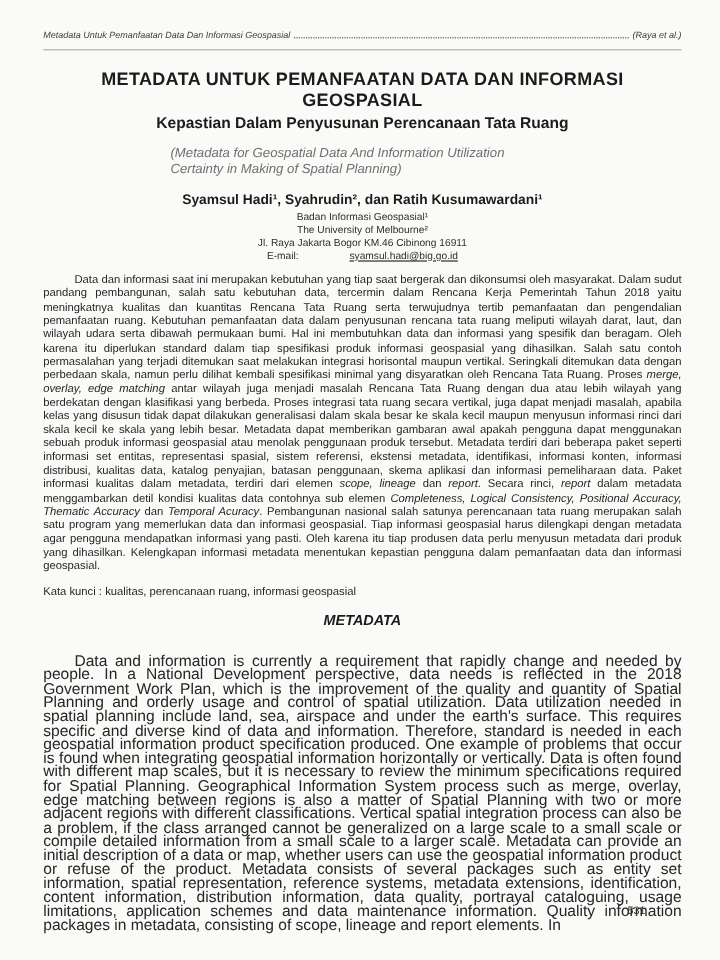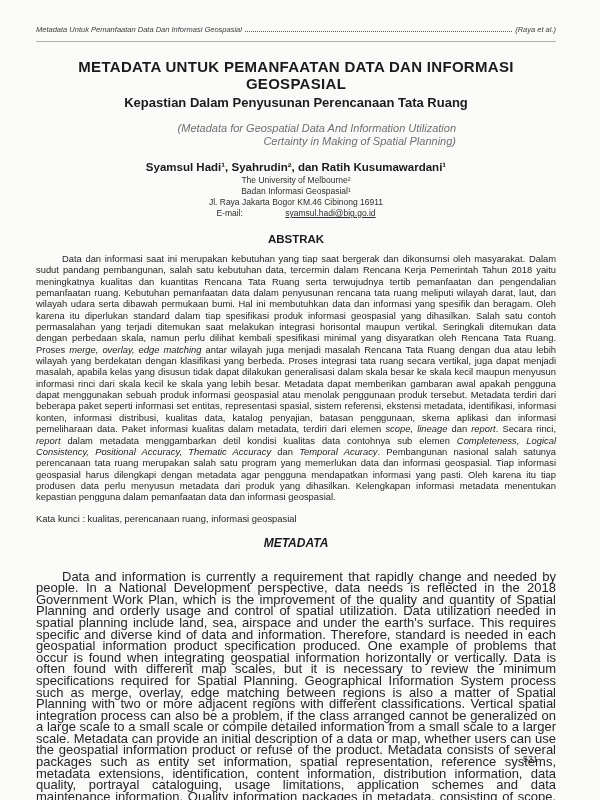--- a/index.html
+++ b/index.html
@@ -8,21 +8,21 @@
     height: 800px;
     background: #fafaf8;
     font-family: "Liberation Sans", "DejaVu Sans", sans-serif;
     color: #262626;
     position: relative;
     overflow: hidden;
   }
   .page {
     position: absolute;
     inset: 0;
-    padding: 25px 44px 0 36px;
+    padding: 25px 32px 0 36px;
     box-sizing: border-box;
   }
   
   .running-header {
     display: flex;
     align-items: flex-end;
     font-size: 7.5px;
     font-style: italic;
     color: #3d3d3d;
   }
@@ -51,21 +51,21 @@
   .subtitle {
     margin-top: 3px;
     text-align: center;
     font-weight: bold;
     font-size: 13px;
     color: #1b1b1b;
   }
   .title-en {
     margin: 12px auto 0 auto;
     max-width: 320px;
-    text-align: right;
+    text-align: left;
     font-style: italic;
     font-size: 11px;
     line-height: 13px;
     color: #6f6f6f;
   }
   
   .authors {
     margin-top: 13px;
     text-align: center;
     font-weight: bold;
@@ -142,29 +142,28 @@
     <span>(Raya et al.)</span>
   </div>
   <hr class="header-rule">
 
   <h1 class="title">METADATA UNTUK PEMANFAATAN DATA DAN INFORMASI GEOSPASIAL</h1>
   <div class="subtitle">Kepastian Dalam Penyusunan Perencanaan Tata Ruang</div>
   <div class="title-en">(Metadata for Geospatial Data And Information Utilization Certainty in Making of Spatial Planning)</div>
 
   <div class="authors">Syamsul Hadi¹, Syahrudin², dan Ratih Kusumawardani¹</div>
   <div class="affiliations">
+    <div>Badan Informasi Geospasial¹</div>
     <div>The University of Melbourne²</div>
-    <div>Badan Informasi Geospasial¹</div>
     <div>Jl. Raya Jakarta Bogor KM.46 Cibinong 16911</div>
     <div>
       <span>E-mail: </span><a class="email-link">syamsul.hadi@big.go.id</a>
     </div>
   </div>
 
-  <div class="abstrak-heading">ABSTRAK</div>
   <p class="abstract-id"><span>Data dan informasi saat ini merupakan kebutuhan yang tiap saat bergerak dan dikonsumsi oleh masyarakat. Dalam sudut pandang pembangunan, salah satu kebutuhan data, tercermin dalam Rencana Kerja Pemerintah Tahun 2018 yaitu meningkatnya kualitas dan kuantitas Rencana Tata Ruang serta terwujudnya tertib pemanfaatan dan pengendalian pemanfaatan ruang. Kebutuhan pemanfaatan data dalam penyusunan rencana tata ruang meliputi wilayah darat, laut, dan wilayah udara serta dibawah permukaan bumi. Hal ini membutuhkan data dan informasi yang spesifik dan beragam. Oleh karena itu diperlukan standard dalam tiap spesifikasi produk informasi geospasial yang dihasilkan. Salah satu contoh permasalahan yang terjadi ditemukan saat melakukan integrasi horisontal maupun vertikal. Seringkali ditemukan data dengan perbedaan skala, namun perlu dilihat kembali spesifikasi minimal yang disyaratkan oleh Rencana Tata Ruang. Proses </span><span style="font-style: italic;">merge, overlay, edge matching</span><span> antar wilayah juga menjadi masalah Rencana Tata Ruang dengan dua atau lebih wilayah yang berdekatan dengan klasifikasi yang berbeda. Proses integrasi tata ruang secara vertikal, juga dapat menjadi masalah, apabila kelas yang disusun tidak dapat dilakukan generalisasi dalam skala besar ke skala kecil maupun menyusun informasi rinci dari skala kecil ke skala yang lebih besar. Metadata dapat memberikan gambaran awal apakah pengguna dapat menggunakan sebuah produk informasi geospasial atau menolak penggunaan produk tersebut. Metadata terdiri dari beberapa paket seperti informasi set entitas, representasi spasial, sistem referensi, ekstensi metadata, identifikasi, informasi konten, informasi distribusi, kualitas data, katalog penyajian, batasan penggunaan, skema aplikasi dan informasi pemeliharaan data. Paket informasi kualitas dalam metadata, terdiri dari elemen </span><span style="font-style: italic;">scope, lineage</span><span> dan </span><span style="font-style: italic;">report</span><span>. Secara rinci, </span><span style="font-style: italic;">report</span><span> dalam metadata menggambarkan detil kondisi kualitas data contohnya sub elemen </span><span style="font-style: italic;">Completeness, Logical Consistency, Positional Accuracy, Thematic Accuracy</span><span> dan </span><span style="font-style: italic;">Temporal Acuracy</span><span>. Pembangunan nasional salah satunya perencanaan tata ruang merupakan salah satu program yang memerlukan data dan informasi geospasial. Tiap informasi geospasial harus dilengkapi dengan metadata agar pengguna mendapatkan informasi yang pasti. Oleh karena itu tiap produsen data perlu menyusun metadata dari produk yang dihasilkan. Kelengkapan informasi metadata menentukan kepastian pengguna dalam pemanfaatan data dan informasi geospasial.</span></p>
 
   <div class="keywords">
     <span class="kw-label">Kata kunci</span><span> : </span><span>kualitas, perencanaan ruang, informasi geospasial</span>
   </div>
 
   <div class="abstract-heading-en">METADATA</div>
   <p class="abstract-en">Data and information is currently a requirement that rapidly change and needed by people. In a National Development perspective, data needs is reflected in the 2018 Government Work Plan, which is the improvement of the quality and quantity of Spatial Planning and orderly usage and control of spatial utilization. Data utilization needed in spatial planning include land, sea, airspace and under the earth's surface. This requires specific and diverse kind of data and information. Therefore, standard is needed in each geospatial information product specification produced. One example of problems that occur is found when integrating geospatial information horizontally or vertically. Data is often found with different map scales, but it is necessary to review the minimum specifications required for Spatial Planning. Geographical Information System process such as merge, overlay, edge matching between regions is also a matter of Spatial Planning with two or more adjacent regions with different classifications. Vertical spatial integration process can also be a problem, if the class arranged cannot be generalized on a large scale to a small scale or compile detailed information from a small scale to a larger scale. Metadata can provide an initial description of a data or map, whether users can use the geospatial information product or refuse of the product. Metadata consists of several packages such as entity set information, spatial representation, reference systems, metadata extensions, identification, content information, distribution information, data quality, portrayal cataloguing, usage limitations, application schemes and data maintenance information. Quality information packages in metadata, consisting of scope, lineage and report elements. In</p>
 
   <div class="page-number">531</div>

